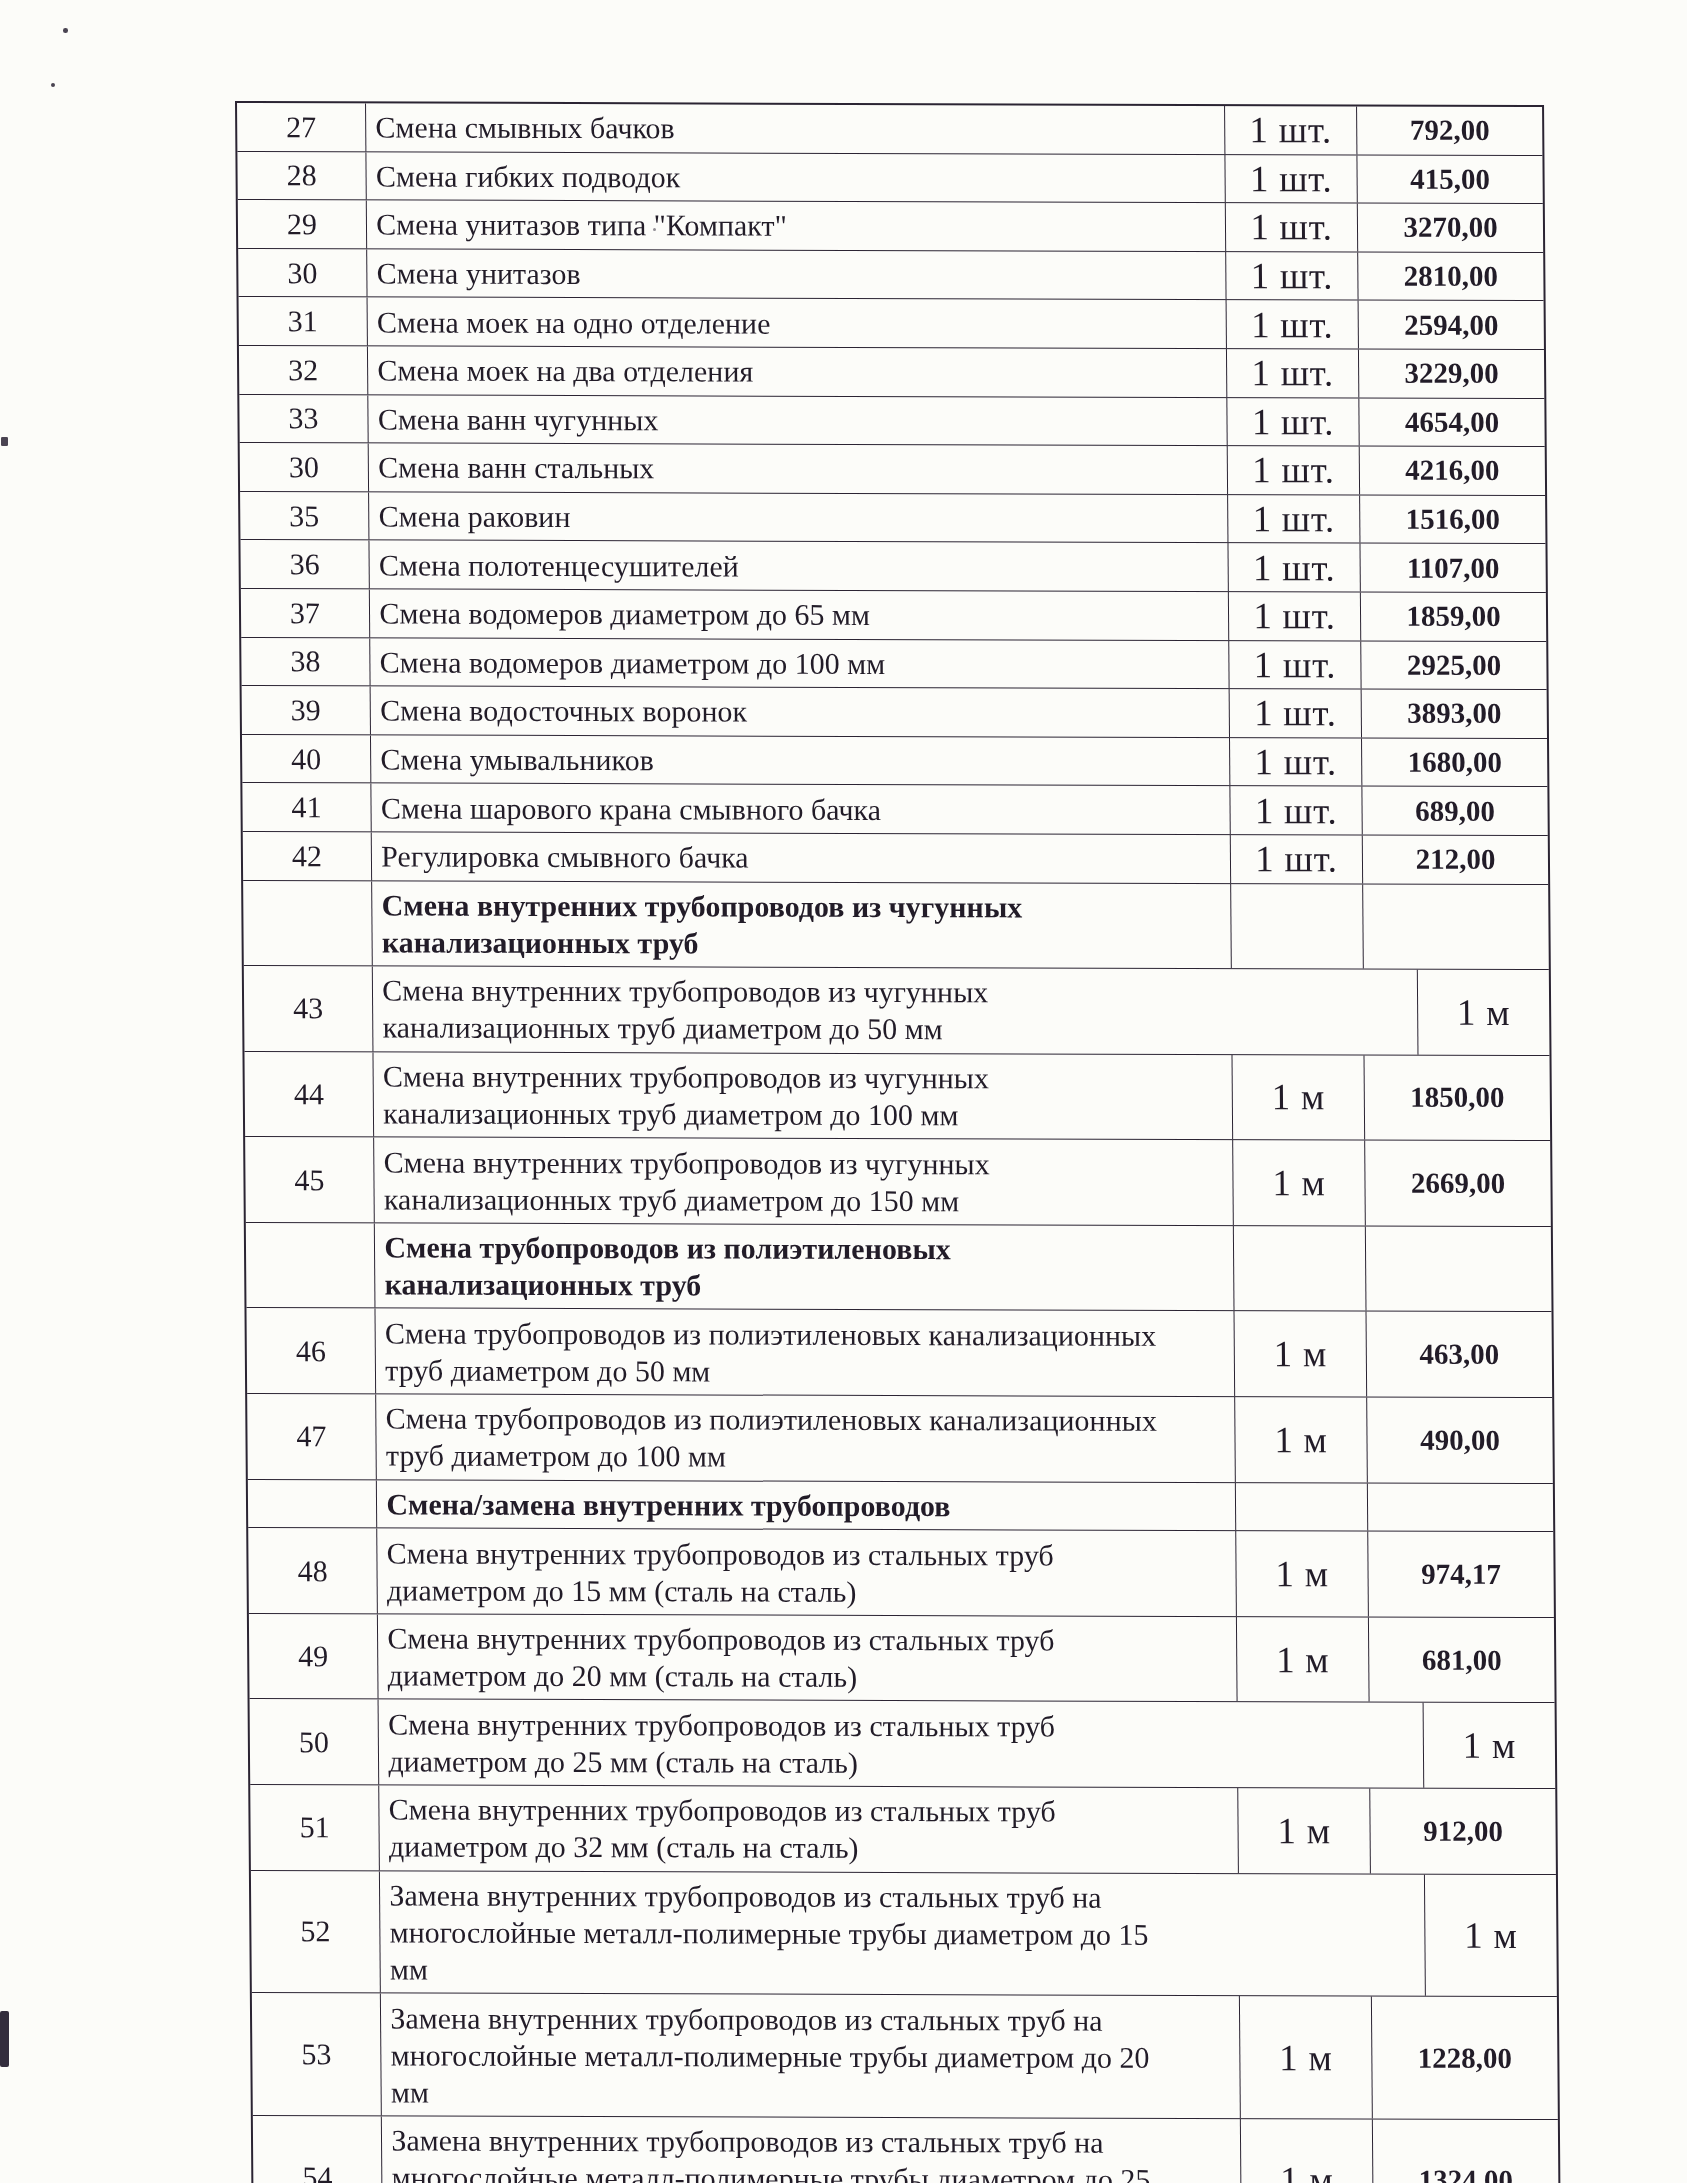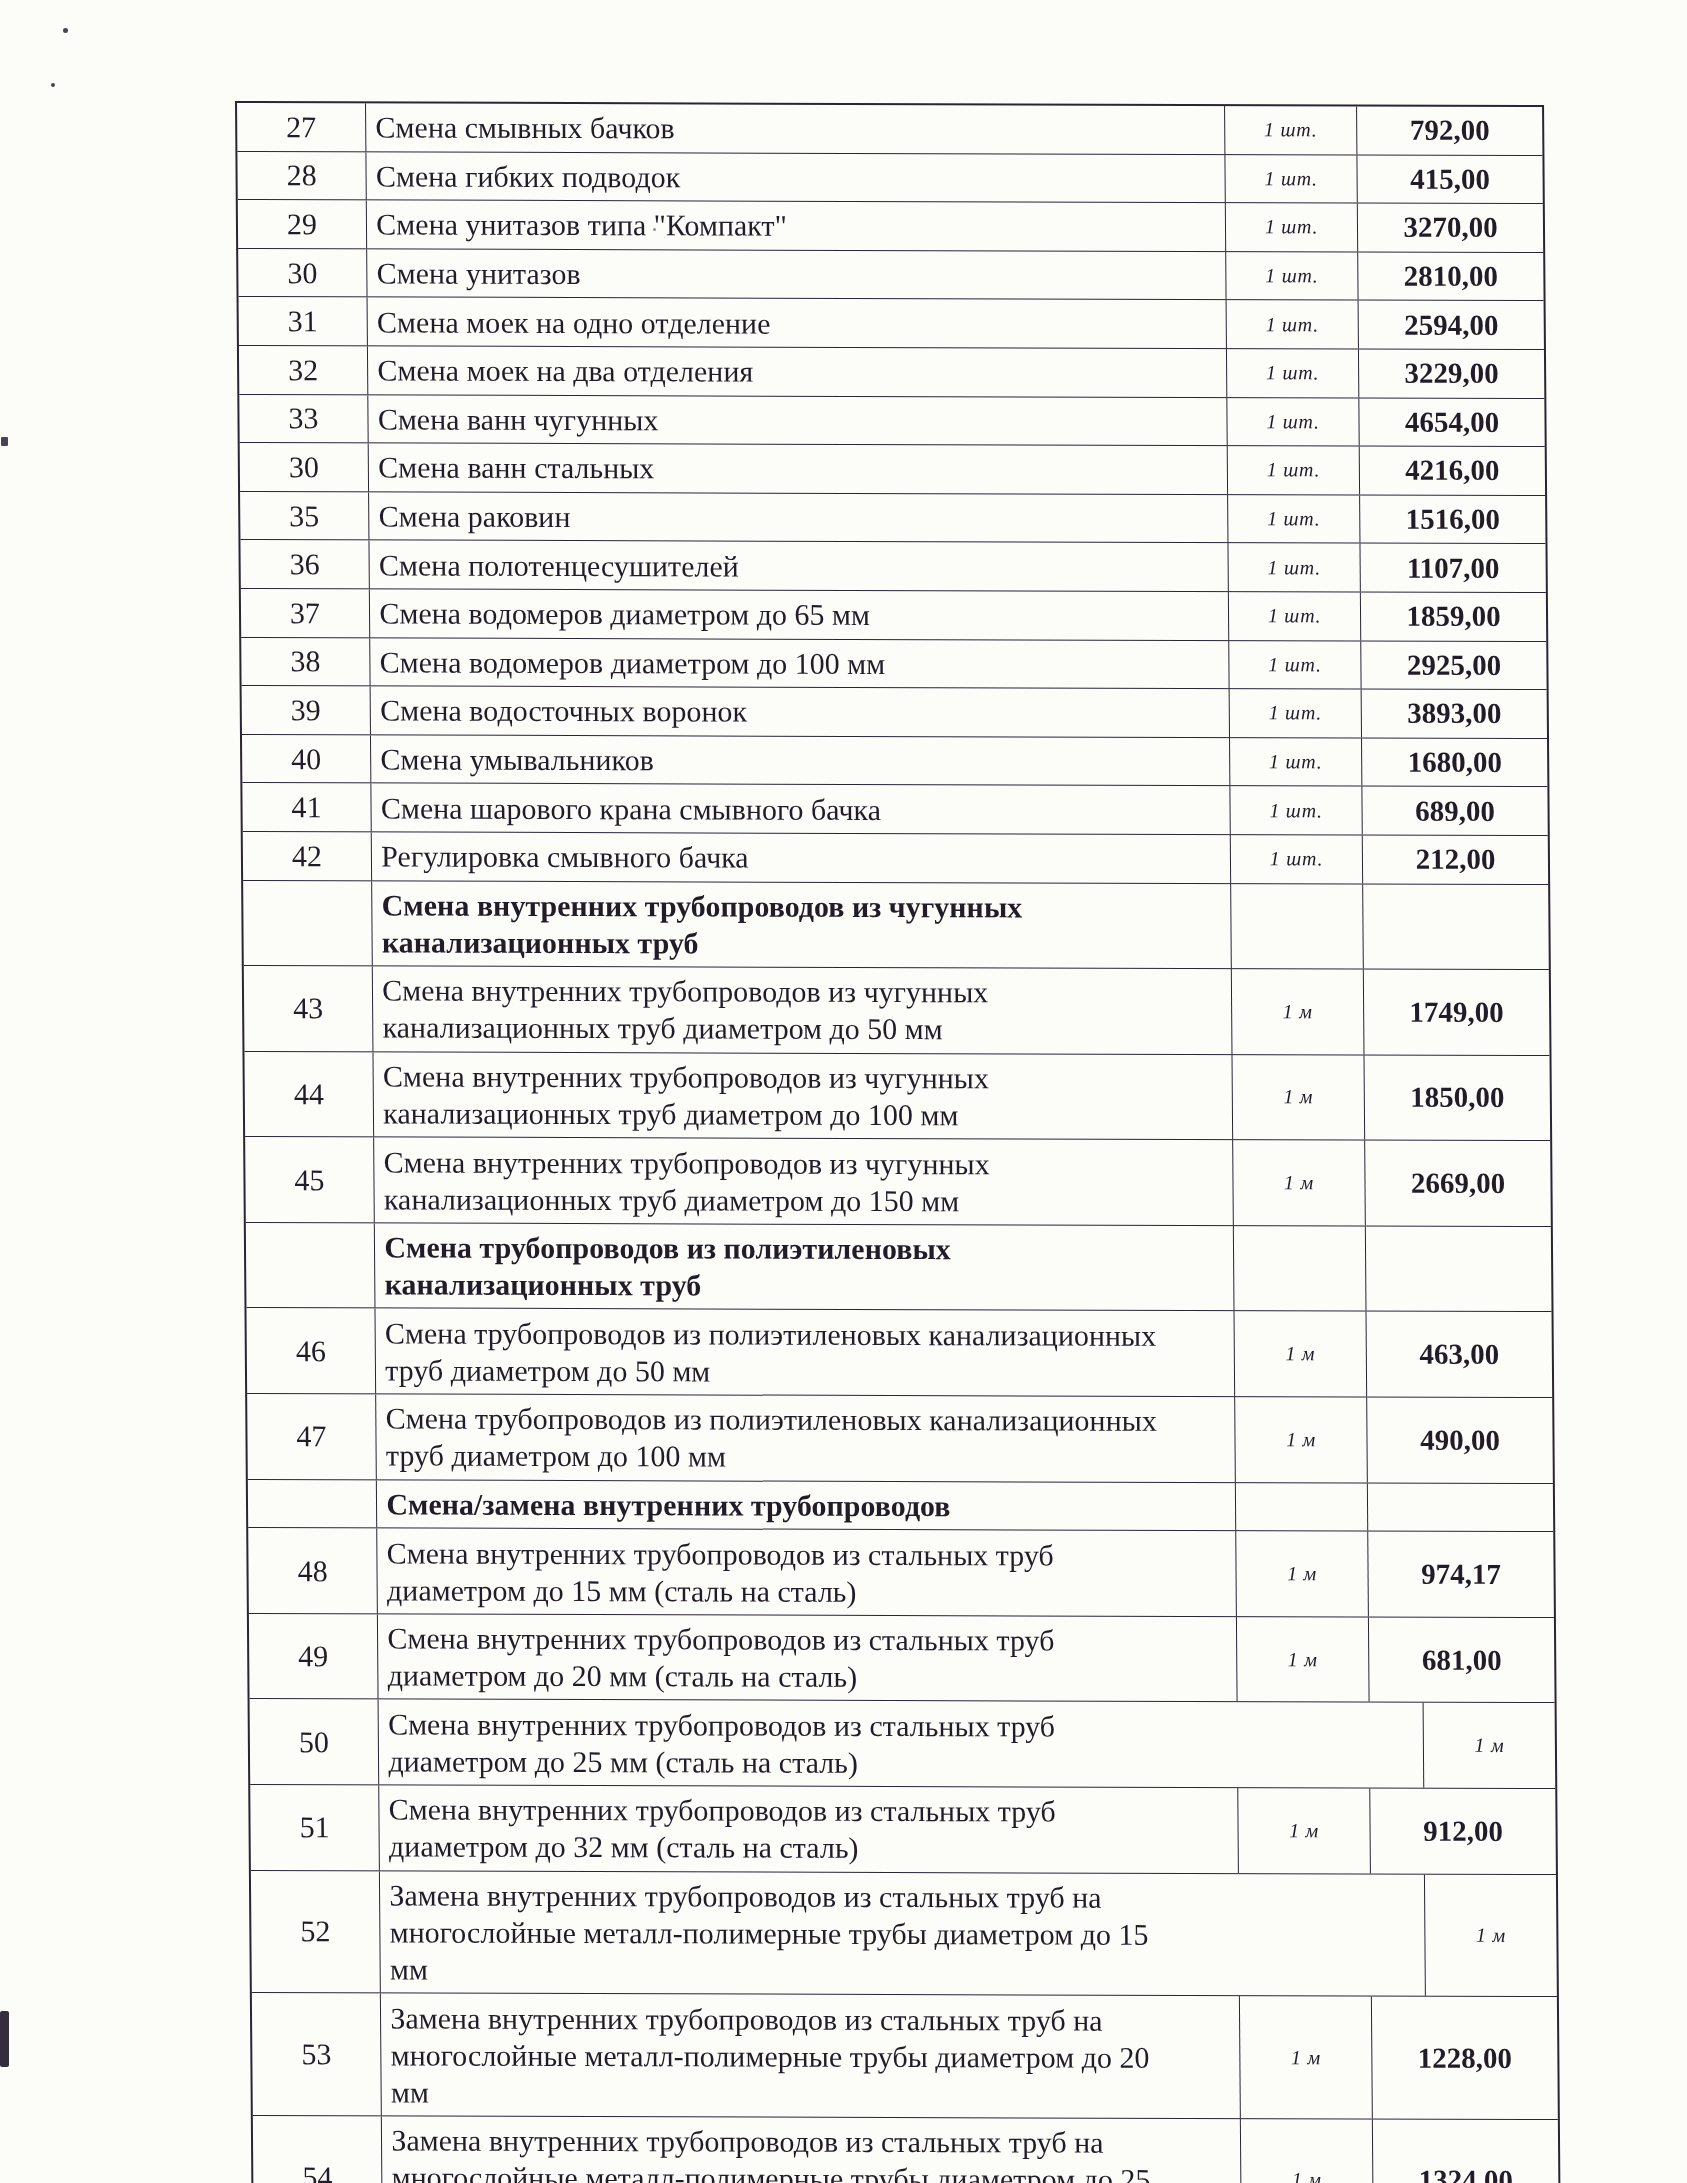--- a/index.html
+++ b/index.html
@@ -46,23 +46,22 @@
     flex:1 1 auto;
     padding:5.3px 12px 5.3px 9.3px;
     font-size:30px;
     line-height:37px;
     white-space:pre-line;
   }
   .c-unit{
     width:132px;
     flex:0 0 132px;
     justify-content:center;
-    font-size:20px;
+    font-size:37px;
     letter-spacing:0.7px;
-    font-style:italic;
   }
   .c-price{
     width:186px;
     flex:0 0 186px;
     justify-content:center;
     font-weight:bold;
     font-size:29px;
   }
   .s1{min-height:41px;}
   .s2{min-height:80px;}
@@ -184,21 +183,20 @@
     <div class="cell c-desc">Смена внутренних трубопроводов из чугунных
 канализационных труб</div>
     <div class="cell c-unit"></div>
     <div class="cell c-price"></div>
   </div>
       <div class="row item s2">
     <div class="cell c-num">43</div>
     <div class="cell c-desc">Смена внутренних трубопроводов из чугунных
 канализационных труб диаметром до 50 мм</div>
     <div class="cell c-unit">1 м</div>
-    <div class="cell c-price">1749,00</div>
   </div>
       <div class="row item s2">
     <div class="cell c-num">44</div>
     <div class="cell c-desc">Смена внутренних трубопроводов из чугунных
 канализационных труб диаметром до 100 мм</div>
     <div class="cell c-unit">1 м</div>
     <div class="cell c-price">1850,00</div>
   </div>
       <div class="row item s2">
     <div class="cell c-num">45</div>

